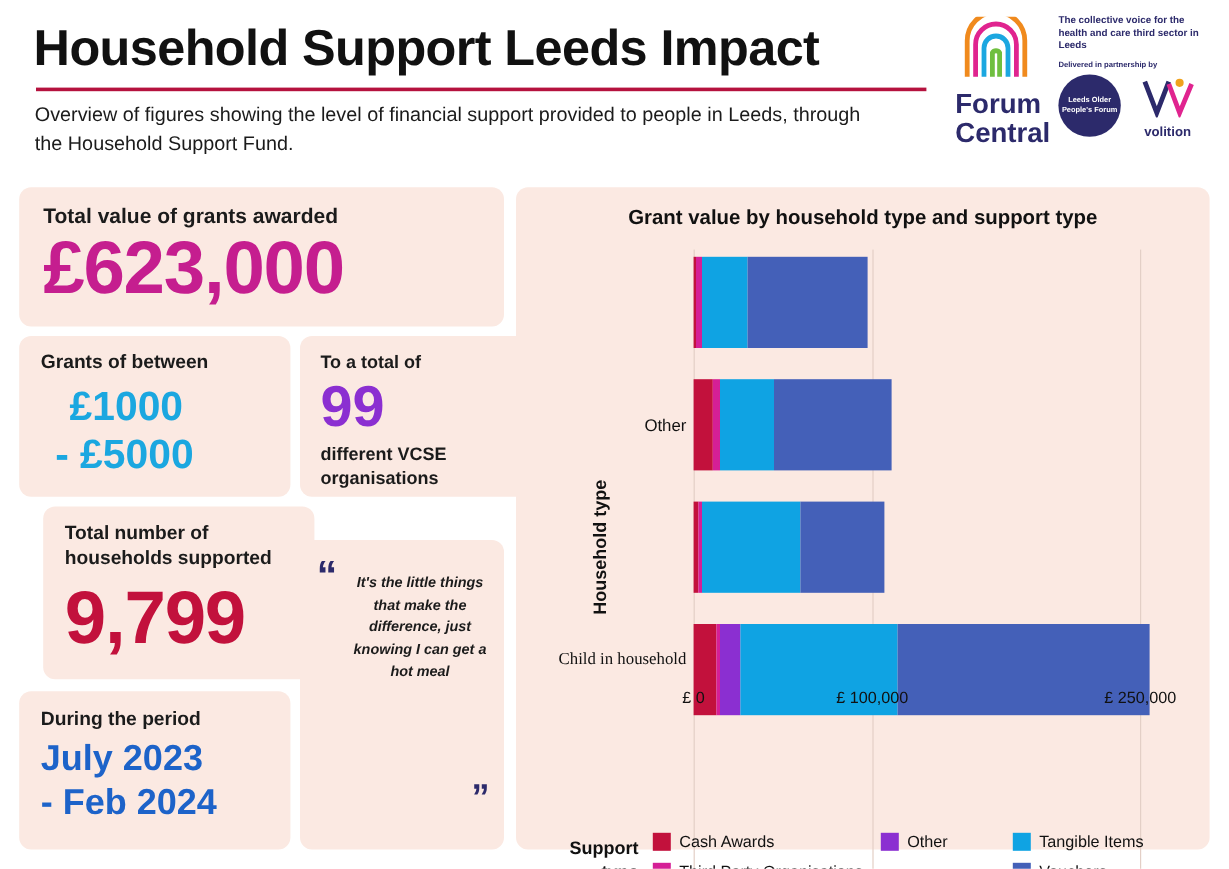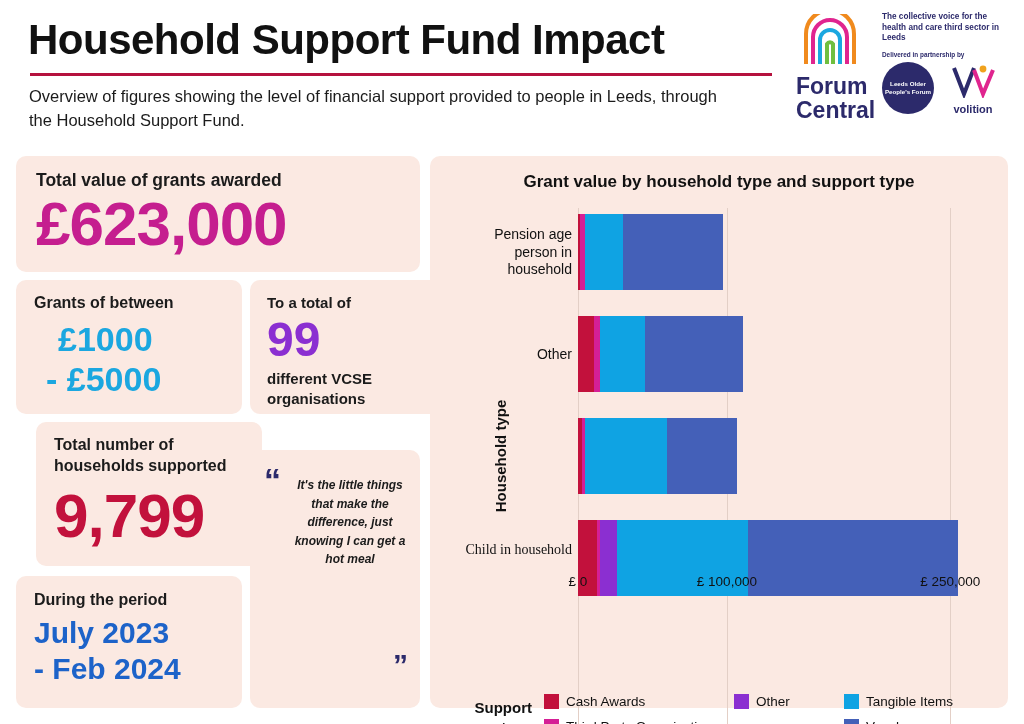--- a/index.html
+++ b/index.html
@@ -163,21 +163,21 @@
   .legend-row { display: flex; align-items: flex-start; }
   .legend-item { display: flex; align-items: center; font-size: 13.5px; color: #111111; }
   .swatch { width: 15px; height: 15px; margin-right: 7px; flex: none; }
 </style>
 </head>
 <body>
 
 <div class="page">
 
   <div class="header">
-    <div class="title">Household Support Fund Impact</div>
+    <div class="title">Household Support Leeds Impact</div>
     <div class="title-rule"></div>
     <div class="subtitle">Overview of figures showing the level of financial support provided to people in Leeds, through the Household Support Fund.</div>
 
     <div class="logo-wrap">
       <div class="logo-mark">
         <svg width="68" height="58" viewBox="0 0 68 58">
           <g fill="none" stroke-width="4">
             <path d="M10 50 L10 20 A24 24 0 0 1 58 20 L58 50" stroke="#f08a1d"></path>
             <path d="M17 50 L17 23 A17 17 0 0 1 51 23 L51 50" stroke="#e0248f"></path>
             <path d="M24 50 L24 26 A10 10 0 0 1 44 26 L44 50" stroke="#1ba7e0"></path>
@@ -239,21 +239,20 @@
     <div class="card-label">During the period</div>
     <div class="period-1">July 2023</div>
     <div class="period-2">- Feb 2024</div>
   </div>
 
   <div id="chart-panel">
     <div class="chart-title">Grant value by household type and support type</div>
     <div class="y-axis-title">Household type</div>
 
     <div class="ylabels" id="y-labels">
-        <div class="ylabel" style="top: 18px;">Pension age person in household</div>
         <div class="ylabel" style="top: 138px;">Other</div>
         <div class="ylabel" style="top: 333px; font-family: Liberation Serif, serif;">Child in household</div>
       </div>
     <div class="bars-area" id="bars-area">
         <div class="gridline" style="left: 0px;"></div>
         <div class="gridline" style="left: 148.889px;"></div>
         <div class="gridline" style="left: 372.222px;"></div>
         <div class="bar-row" style="top: 6px;">
           <div class="bar-seg" title="Cash Awards" style="width: 2.23333px; background: rgb(194, 17, 60);"></div>
           <div class="bar-seg" title="Third Party Organisations" style="width: 4.46667px; background: rgb(213, 31, 150);"></div>

